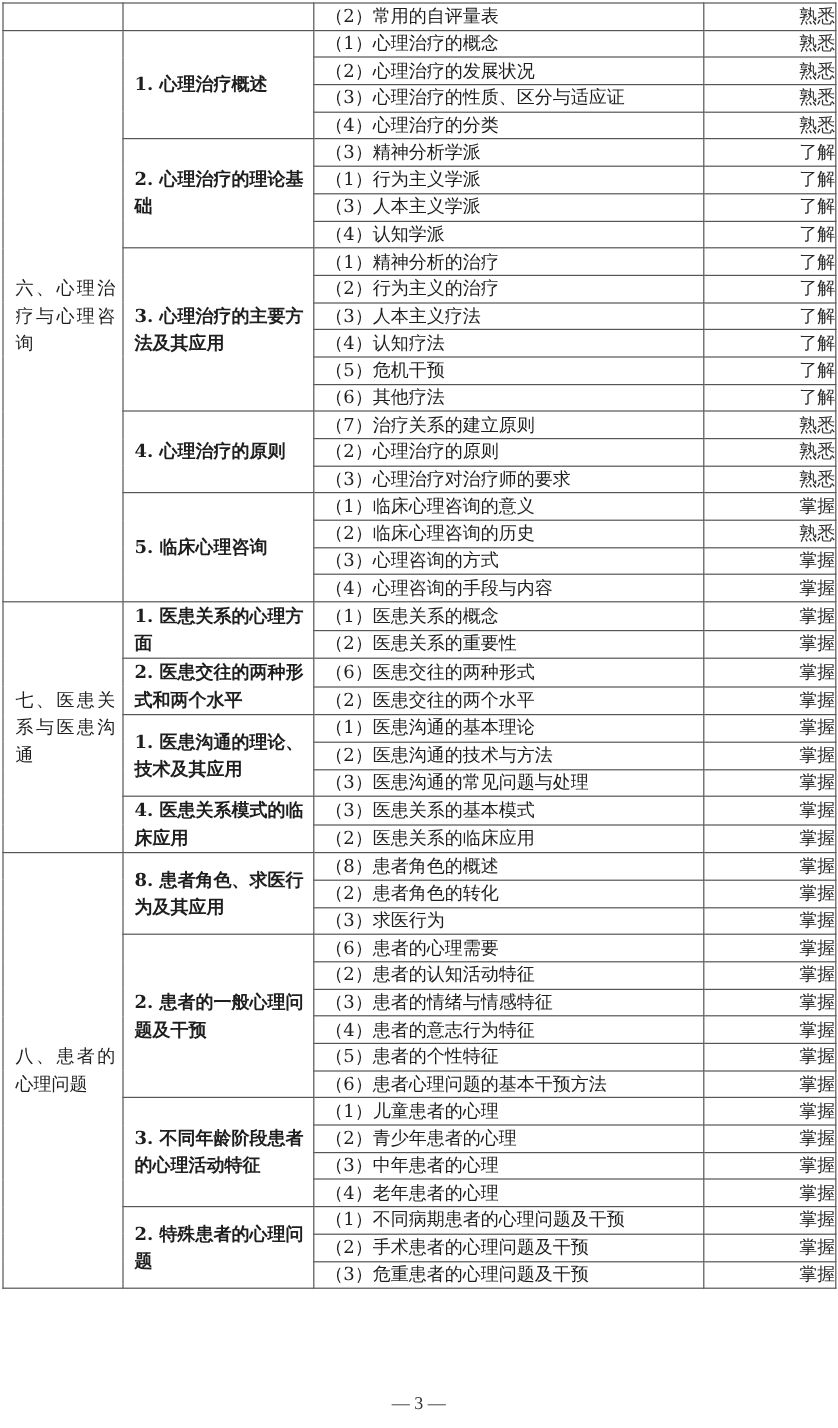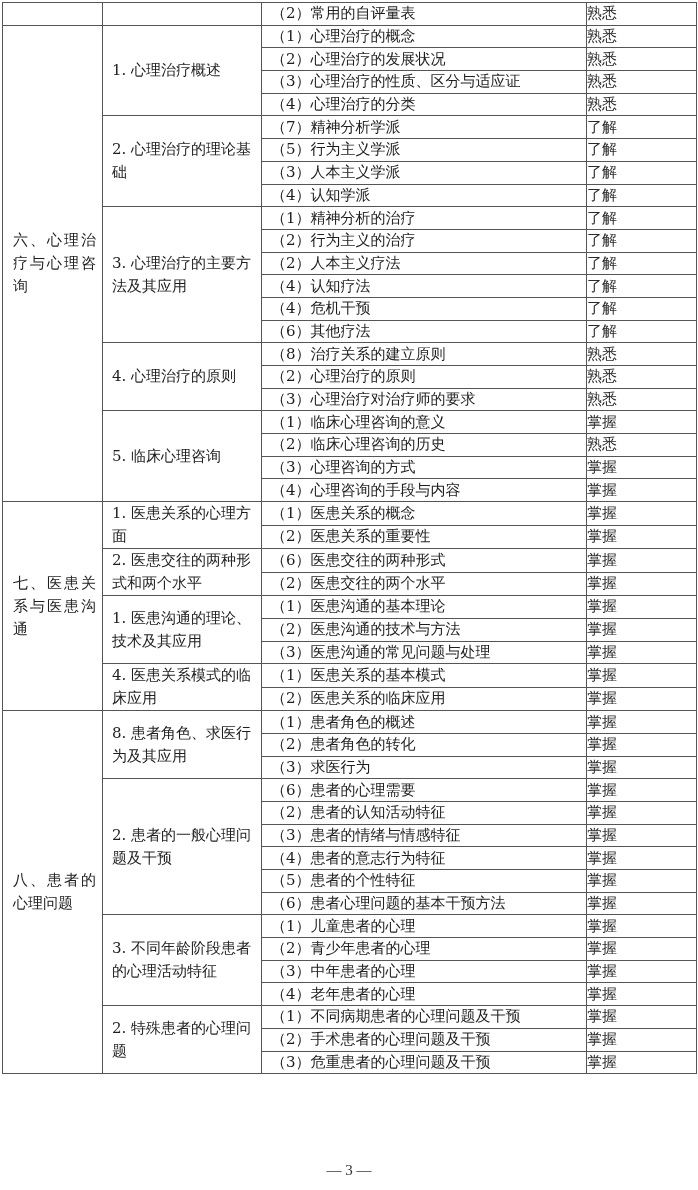--- a/index.html
+++ b/index.html
@@ -29,23 +29,24 @@
     white-space: normal !important;
     text-align: justify;
     text-align-last: left;
     line-height: 23px !important;
   }
   td.unit span.txt { display: block; }
   td.element {
     padding: 0 6px 0 9px !important;
     white-space: normal !important;
     line-height: 23px !important;
+    font-weight: bold;
   }
   td.indicator { padding-left: 9px !important; }
-  td.level { text-align: left; color: #2a2a2a; }
+  td.level { text-align: right; color: #2a2a2a; }
   .page-number {
     position: absolute; top: 1162px; left: 0; width: 698px;
     text-align: center; font-size: 15px; color: #333;
     font-family: "Liberation Serif", serif;
   }
 </style>
 </head>
 <body>
 
 <table class="syllabus">
@@ -77,63 +78,63 @@
       <tr>
         <td class="indicator">（3）心理治疗的性质、区分与适应证</td>
         <td class="level">熟悉</td>
       </tr>
       <tr>
         <td class="indicator">（4）心理治疗的分类</td>
         <td class="level">熟悉</td>
       </tr>
       <tr>
         <td class="element" rowspan="4">2. 心理治疗的理论基础</td>
-        <td class="indicator">（7）精神分析学派</td>
-        <td class="level">了解</td>
-      </tr>
-      <tr>
-        <td class="indicator">（5）行为主义学派</td>
+        <td class="indicator">（3）精神分析学派</td>
+        <td class="level">了解</td>
+      </tr>
+      <tr>
+        <td class="indicator">（1）行为主义学派</td>
         <td class="level">了解</td>
       </tr>
       <tr>
         <td class="indicator">（3）人本主义学派</td>
         <td class="level">了解</td>
       </tr>
       <tr>
         <td class="indicator">（4）认知学派</td>
         <td class="level">了解</td>
       </tr>
       <tr>
         <td class="element" rowspan="6">3. 心理治疗的主要方法及其应用</td>
         <td class="indicator">（1）精神分析的治疗</td>
         <td class="level">了解</td>
       </tr>
       <tr>
         <td class="indicator">（2）行为主义的治疗</td>
         <td class="level">了解</td>
       </tr>
       <tr>
-        <td class="indicator">（2）人本主义疗法</td>
+        <td class="indicator">（3）人本主义疗法</td>
         <td class="level">了解</td>
       </tr>
       <tr>
         <td class="indicator">（4）认知疗法</td>
         <td class="level">了解</td>
       </tr>
       <tr>
-        <td class="indicator">（4）危机干预</td>
+        <td class="indicator">（5）危机干预</td>
         <td class="level">了解</td>
       </tr>
       <tr>
         <td class="indicator">（6）其他疗法</td>
         <td class="level">了解</td>
       </tr>
       <tr>
         <td class="element" rowspan="3">4. 心理治疗的原则</td>
-        <td class="indicator">（8）治疗关系的建立原则</td>
+        <td class="indicator">（7）治疗关系的建立原则</td>
         <td class="level">熟悉</td>
       </tr>
       <tr>
         <td class="indicator">（2）心理治疗的原则</td>
         <td class="level">熟悉</td>
       </tr>
       <tr>
         <td class="indicator">（3）心理治疗对治疗师的要求</td>
         <td class="level">熟悉</td>
       </tr>
@@ -183,33 +184,33 @@
       <tr>
         <td class="indicator">（2）医患沟通的技术与方法</td>
         <td class="level">掌握</td>
       </tr>
       <tr>
         <td class="indicator">（3）医患沟通的常见问题与处理</td>
         <td class="level">掌握</td>
       </tr>
       <tr>
         <td class="element" rowspan="2">4. 医患关系模式的临床应用</td>
-        <td class="indicator">（1）医患关系的基本模式</td>
+        <td class="indicator">（3）医患关系的基本模式</td>
         <td class="level">掌握</td>
       </tr>
       <tr>
         <td class="indicator">（2）医患关系的临床应用</td>
         <td class="level">掌握</td>
       </tr>
       <tr>
         <td class="unit" rowspan="16">
           <span class="txt">八、患者的心理问题</span>
         </td>
         <td class="element" rowspan="3">8. 患者角色、求医行为及其应用</td>
-        <td class="indicator">（1）患者角色的概述</td>
+        <td class="indicator">（8）患者角色的概述</td>
         <td class="level">掌握</td>
       </tr>
       <tr>
         <td class="indicator">（2）患者角色的转化</td>
         <td class="level">掌握</td>
       </tr>
       <tr>
         <td class="indicator">（3）求医行为</td>
         <td class="level">掌握</td>
       </tr>

